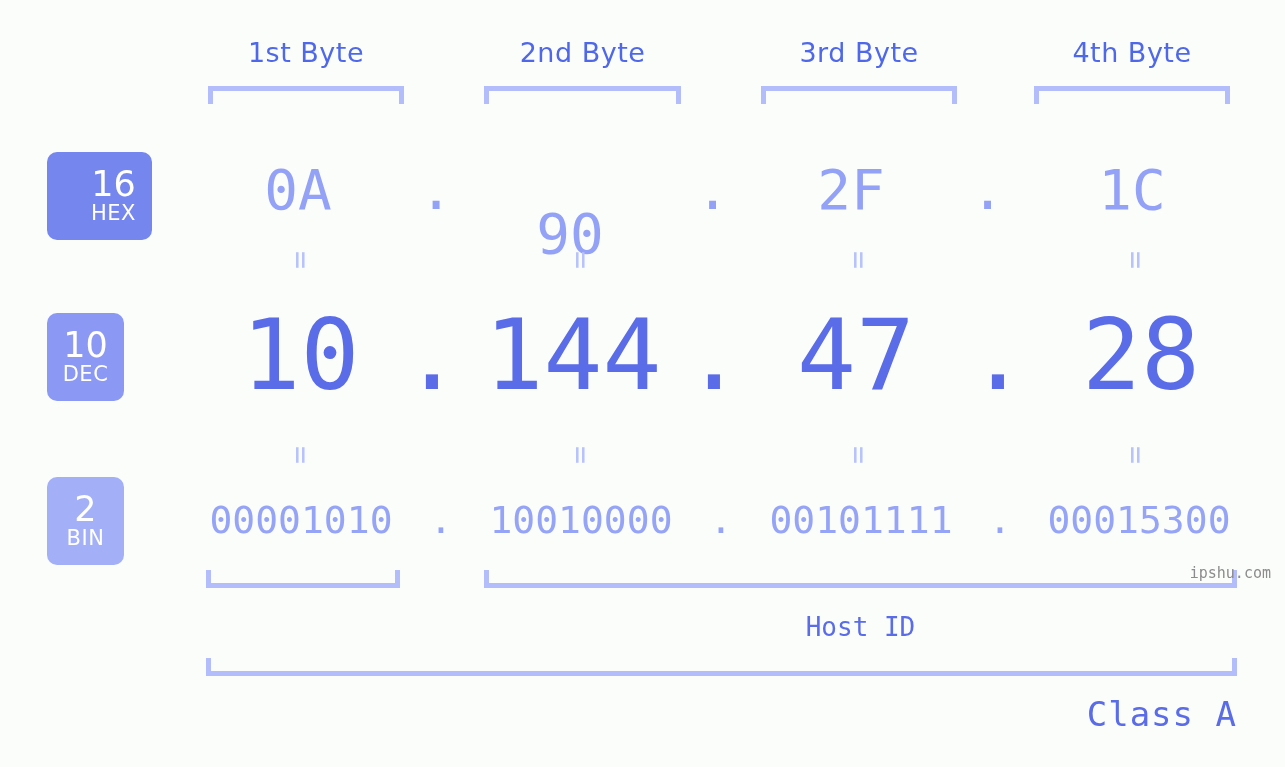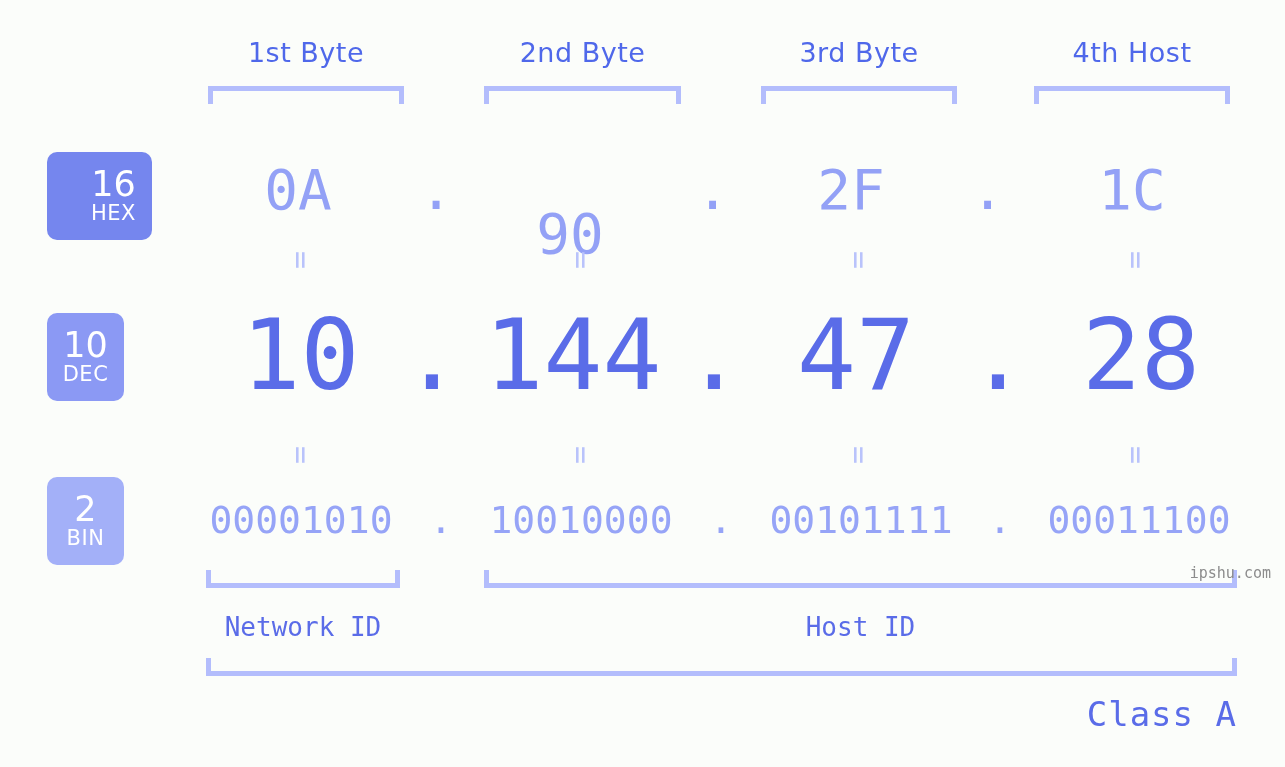--- a/index.html
+++ b/index.html
@@ -175,21 +175,21 @@
   }
 </style>
 </head>
 <body>
 
 <div class="stage">
 
   <div class="byte-label" style="left:208px; width:196px;">1st Byte</div>
   <div class="byte-label" style="left:484px; width:197px;">2nd Byte</div>
   <div class="byte-label" style="left:761px; width:196px;">3rd Byte</div>
-  <div class="byte-label" style="left:1034px; width:196px;">4th Host</div>
+  <div class="byte-label" style="left:1034px; width:196px;">4th Byte</div>
 
   <div class="bracket down" style="left:208px; top:86px; width:196px;"></div>
   <div class="bracket down" style="left:484px; top:86px; width:197px;"></div>
   <div class="bracket down" style="left:761px; top:86px; width:196px;"></div>
   <div class="bracket down" style="left:1034px; top:86px; width:196px;"></div>
 
   <div class="badge hex">
     <span class="num">16</span>
     <span class="unit">HEX</span>
   </div>
@@ -231,27 +231,26 @@
     <span class="num">2</span>
     <span class="unit">BIN</span>
   </div>
   <div class="row-bin">
     <div class="value-cell" style="left:202px; width:198px;">00001010</div>
     <div class="dot-cell" style="left:400px; width:82px;">.</div>
     <div class="value-cell" style="left:482px; width:198px;">10010000</div>
     <div class="dot-cell" style="left:680px; width:82px;">.</div>
     <div class="value-cell" style="left:762px; width:198px;">00101111</div>
     <div class="dot-cell" style="left:960px; width:80px;">.</div>
-    <div class="value-cell" style="left:1040px; width:198px;">00011100</div>
+    <div class="value-cell" style="left:1040px; width:198px;">00015300</div>
   </div>
 
   <div class="bracket up" style="left:206px; top:570px; width:194px;"></div>
   <div class="bracket up" style="left:484px; top:570px; width:753px;"></div>
 
-  <div class="section-label" style="left:206px; top:610px; width:194px;">Network ID</div>
   <div class="section-label" style="left:484px; top:610px; width:753px;">Host ID</div>
 
   <div class="bracket up" style="left:206px; top:658px; width:1031px;"></div>
   <div class="class-label" style="left:206px; top:692px; width:1031px;">Class A</div>
 
   <div class="watermark">ipshu.com</div>
 
 </div>
 
 </body></html>

